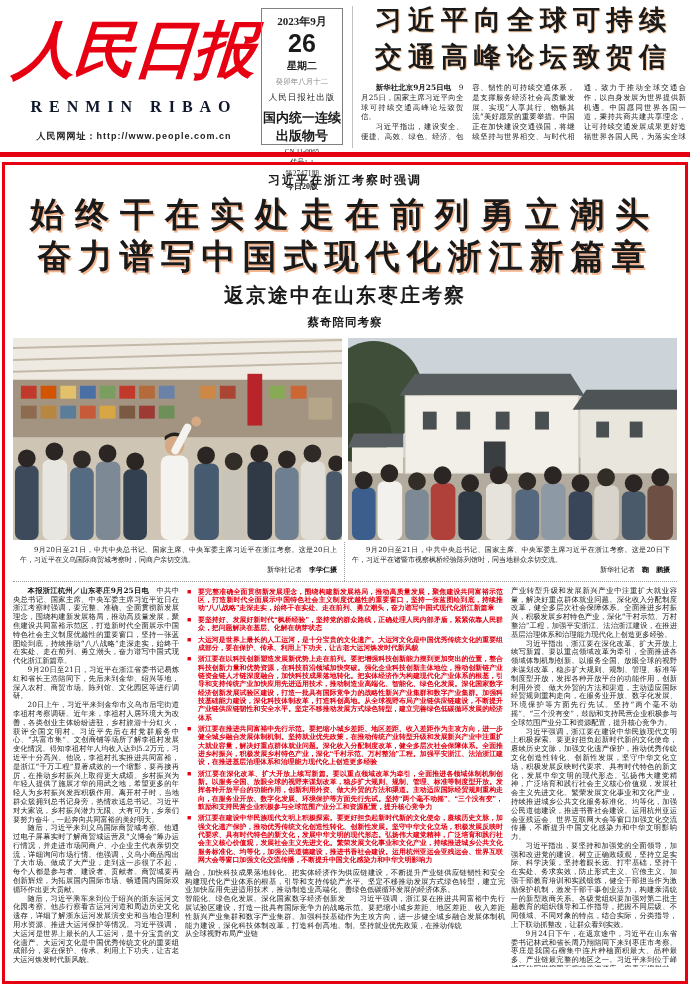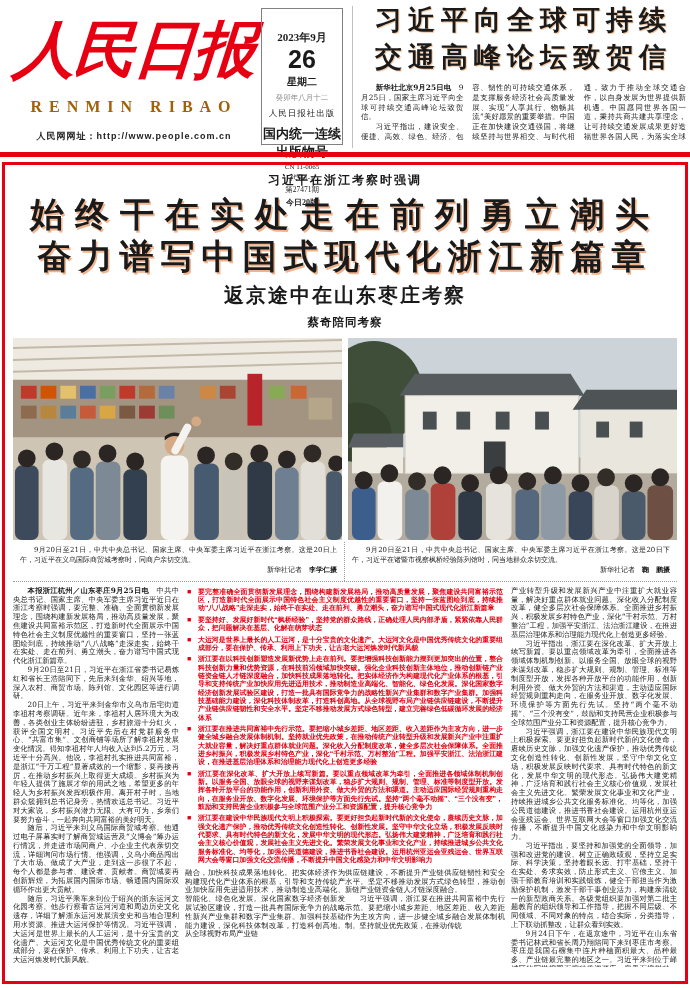--- a/index.html
+++ b/index.html
@@ -3,26 +3,26 @@
 <meta charset="utf-8">
 <style>
   html,body{margin:0;padding:0;background:#e9e9e9;}
   .page{position:relative;width:690px;height:988px;background:#fff;margin:0 auto;
         font-family:"Liberation Sans",sans-serif;color:#1a1a1a;overflow:hidden;
         outline:1px solid #d5d5d5;}
   
   .masthead{position:absolute;left:14px;top:4px;width:240px;height:146px;text-align:center;}
   .logo{font-family:"DejaVu Serif",serif;font-style:italic;font-weight:bold;color:#e60012;
         font-size:62px;line-height:92px;letter-spacing:-2px;transform:skewX(-4deg);white-space:nowrap;}
-  .logo-latin{color:#a16207;font-family:"Liberation Serif",serif;font-weight:bold;
+  .logo-latin{color:#0f172a;font-family:"Liberation Serif",serif;font-weight:bold;
         font-size:16px;letter-spacing:7px;margin-top:2px;}
   .website{font-size:9px;font-weight:bold;letter-spacing:1px;margin-top:14px;color:#222;}
   
   .date-box{position:absolute;left:261px;top:8px;width:82px;height:137px;border:1px solid #808080;
-        text-align:center;box-sizing:border-box;padding-top:21px;font-family:"Liberation Serif",serif;}
+        text-align:center;box-sizing:border-box;padding-top:5px;font-family:"Liberation Serif",serif;}
   .db-ym{font-size:11px;font-weight:bold;}
   .db-day{font-size:25px;font-weight:bold;line-height:27px;margin-top:1px;font-family:"Liberation Sans",sans-serif;}
   .db-week{font-size:10px;font-weight:bold;margin-top:2px;}
   .db-lunar{font-size:7.5px;color:#8a8a8a;margin-top:4px;}
   .db-pub{font-size:8.5px;margin-top:5px;letter-spacing:1px;}
   .db-issn-label{font-size:13px;font-weight:bold;margin-top:5px;}
   .db-small{font-size:7px;margin-top:2px;}
   .db-issue{font-size:7.5px;margin-top:2px;}
   .db-pages{font-size:8px;font-weight:bold;margin-top:2px;}
   .mast-divider{position:absolute;left:352px;top:6px;height:142px;border-left:1px solid #c0c0c0;}
@@ -264,21 +264,21 @@
           <p class="hl-item">浙江要在推进共同富裕中先行示范。要把缩小城乡差距、地区差距、收入差距作为主攻方向，进一步健全城乡融合发展体制机制。坚持就业优先政策，在推动传统产业转型升级和发展新兴产业中注重扩大就业容量，解决好重点群体就业问题。深化收入分配制度改革，健全多层次社会保障体系。全面推进乡村振兴，积极发展乡村特色产业，深化“千村示范、万村整治”工程。加强平安浙江、法治浙江建设，在推进基层治理体系和治理能力现代化上创造更多经验</p>
           <p class="hl-item">浙江要在深化改革、扩大开放上续写新篇。要以重点领域改革为牵引，全面推进各领域体制机制创新。以服务全国、放眼全球的视野来谋划改革，稳步扩大规则、规制、管理、标准等制度型开放。发挥各种开放平台的功能作用，创新利用外资、做大外贸的方法和渠道。主动适应国际经贸规则重构走向，在服务业开放、数字化发展、环境保护等方面先行先试。坚持“两个毫不动摇”、“三个没有变”，鼓励和支持民营企业积极参与全球范围产业分工和资源配置，提升核心竞争力</p>
           <p class="hl-item">浙江要在建设中华民族现代文明上积极探索。要更好担负起新时代新的文化使命，赓续历史文脉，加强文化遗产保护，推动优秀传统文化创造性转化、创新性发展。坚守中华文化立场，积极发展反映时代要求、具有时代特色的新文化，发展中华文明的现代形态。弘扬伟大建党精神，广泛培育和践行社会主义核心价值观，发展社会主义先进文化。繁荣发展文化事业和文化产业，持续推进城乡公共文化服务标准化、均等化，加强公民道德建设，推进书香社会建设。运用杭州亚运会亚残运会、世界互联网大会等窗口加强文化交流传播，不断提升中国文化感染力和中华文明影响力</p>
 
         </div>
         <div class="mid-cont">
           <div class="half">
             <p class="noindent">融合，加快科技成果落地转化。把实体经济作为构建现代化产业体系的根基，引导和支持传统产业加快应用先进适用技术，推动制造业高端化、智能化、绿色化发展。深化国家数字经济创新发展试验区建设，打造一批具有国际竞争力的战略性新兴产业集群和数字产业集群。加强科技基础能力建设，深化科技体制改革，打造科创高地。从全球视野布局产业链</p>
           </div>
           <div class="half">
-            <p class="noindent">供应链建设，不断提升产业链供应链韧性和安全水平。坚定不移推动发展方式绿色转型，推动创新链产业链资金链人才链深度融合。</p>
+            <p class="noindent">供应链建设，不断提升产业链供应链韧性和安全水平。坚定不移推动发展方式绿色转型，建立完善绿色低碳循环发展的经济体系。</p>
             <p>习近平强调，浙江要在推进共同富裕中先行示范。要把缩小城乡差距、地区差距、收入差距作为主攻方向，进一步健全城乡融合发展体制机制。坚持就业优先政策，在推动传统</p>
           </div>
         </div>
       </div>
 
       <div class="bcol">
         <p class="noindent">产业转型升级和发展新兴产业中注重扩大就业容量，解决好重点群体就业问题。深化收入分配制度改革，健全多层次社会保障体系。全面推进乡村振兴，积极发展乡村特色产业，深化“千村示范、万村整治”工程，加强平安浙江、法治浙江建设，在推进基层治理体系和治理能力现代化上创造更多经验。</p>
         <p>习近平指出，浙江要在深化改革、扩大开放上续写新篇。要以重点领域改革为牵引，全面推进各领域体制机制创新。以服务全国、放眼全球的视野来谋划改革，稳步扩大规则、规制、管理、标准等制度型开放，发挥各种开放平台的功能作用，创新利用外资、做大外贸的方法和渠道，主动适应国际经贸规则重构走向，在服务业开放、数字化发展、环境保护等方面先行先试。坚持“两个毫不动摇”、“三个没有变”，鼓励和支持民营企业积极参与全球范围产业分工和资源配置，提升核心竞争力。</p>
         <p>习近平强调，浙江要在建设中华民族现代文明上积极探索。要更好担负起新时代新的文化使命，赓续历史文脉，加强文化遗产保护，推动优秀传统文化创造性转化、创新性发展，坚守中华文化立场，积极发展反映时代要求、具有时代特色的新文化，发展中华文明的现代形态。弘扬伟大建党精神，广泛培育和践行社会主义核心价值观，发展社会主义先进文化。繁荣发展文化事业和文化产业，持续推进城乡公共文化服务标准化、均等化，加强公民道德建设，推进书香社会建设。运用杭州亚运会亚残运会、世界互联网大会等窗口加强文化交流传播，不断提升中国文化感染力和中华文明影响力。</p>
         <p>习近平指出，要坚持和加强党的全面领导，加强和改进党的建设。树立正确政绩观，坚持立足实际、科学决策，坚持着眼长远、打牢基础，坚持干在实处、务求实效，防止形式主义、官僚主义。加强干部教育培训和实践锻炼，健全干部担当作为激励保护机制，激发干部干事创业活力，构建亲清统一的新型政商关系。各级党组织要加强对第二批主题教育的组织领导和工作指导，把握不同层级、不同领域、不同对象的特点，结合实际，分类指导，上下联动抓整改，让群众看到实效。</p>

